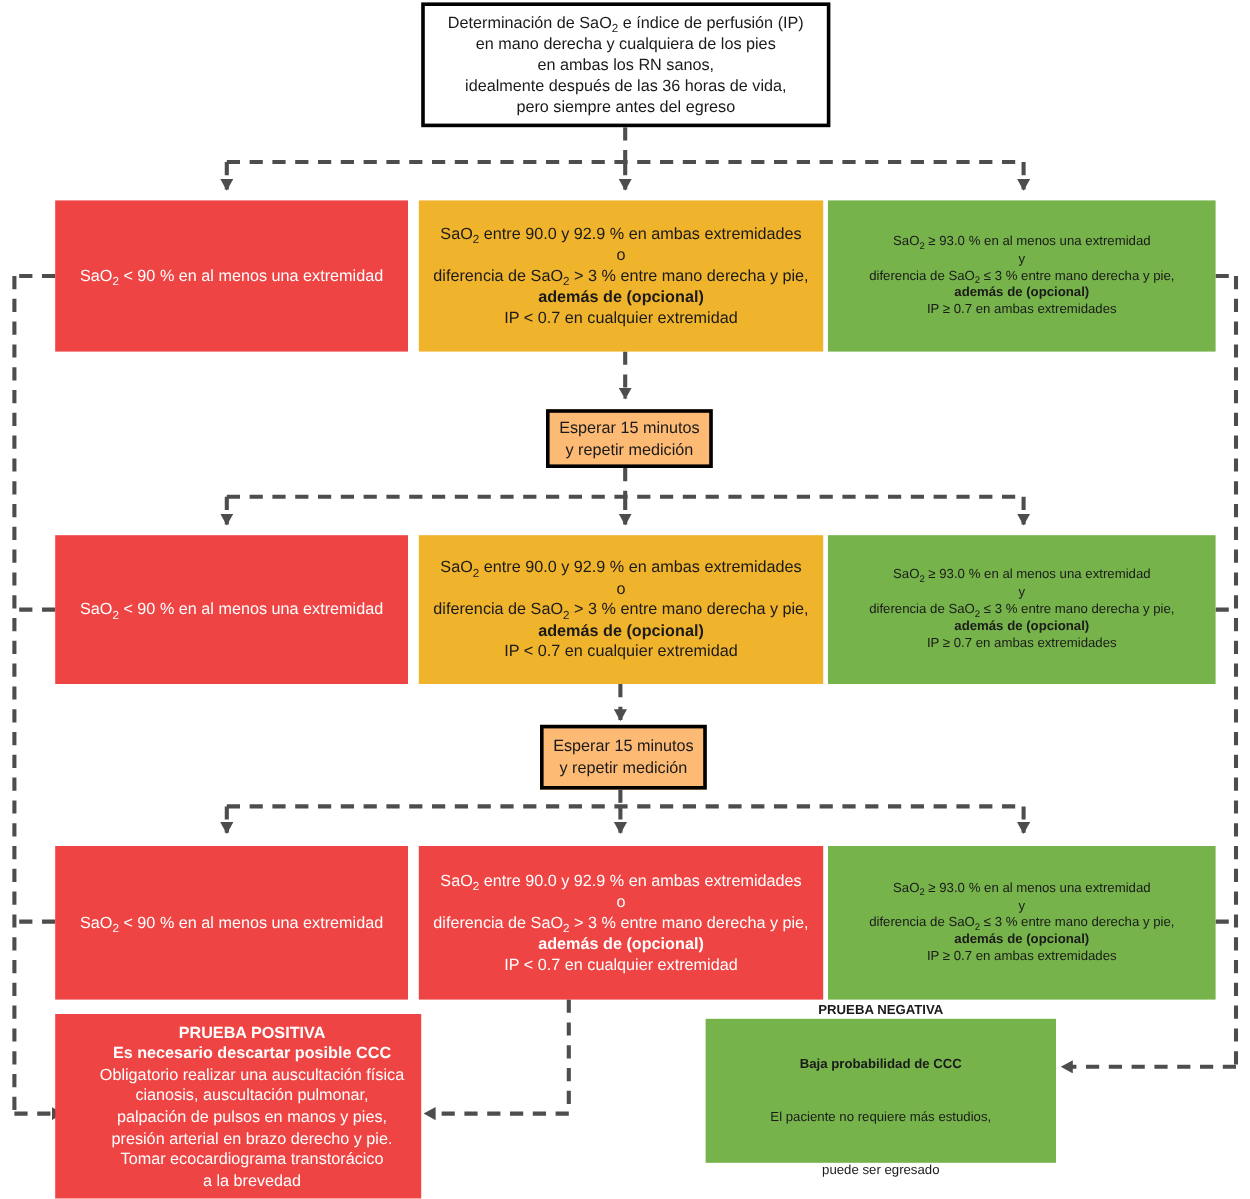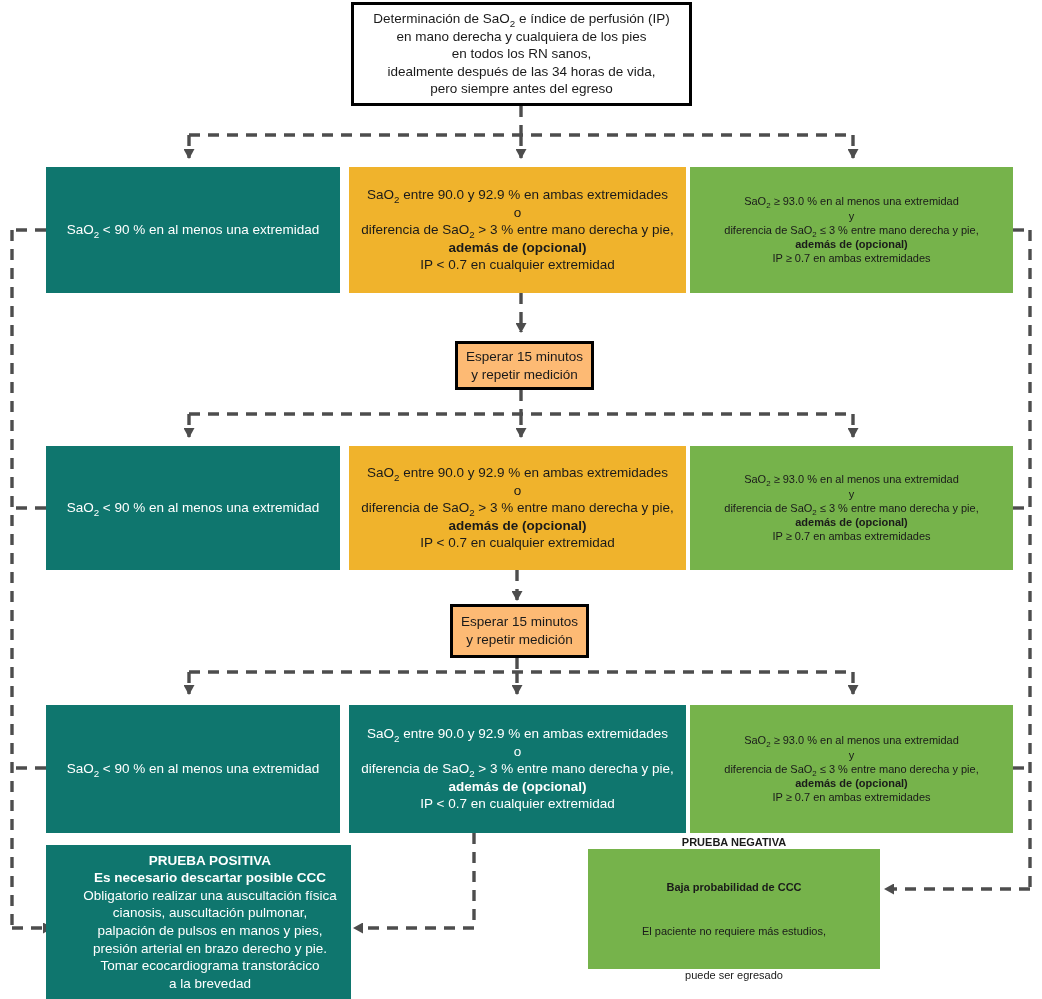--- a/index.html
+++ b/index.html
@@ -34,21 +34,21 @@
     color: #1a1a1a;
     font-size: 13.5px;
   }
   .wait-box {
     background: #fdba74;
     border: 3px solid #000000;
     color: #1a1a1a;
     font-size: 13.5px;
   }
   .red-box {
-    background: #0f766e;
+    background: #ef4444;
     color: #ffffff;
     font-size: 13.5px;
   }
   .yellow-box {
     background: #f0b32c;
     color: #1a1a1a;
     font-size: 13.5px;
   }
   .green-box {
     background: #76b34b;
@@ -124,22 +124,22 @@
       <path d="M1030,889 L893,889" marker-end="url(#arrowLeft)"></path>
 
       <path d="M474,833 L474,928"></path>
       <path d="M474,928 L362,928" marker-end="url(#arrowLeft)"></path>
     </g>
   </svg>
 
   <div class="box start-box" style="left:351px; top:2px; width:341px; height:104px;">
     <span class="ln"><span>Determinación de SaO<sub>2</sub> e índice de perfusión (IP)</span></span>
     <span class="ln">en mano derecha y cualquiera de los pies</span>
-    <span class="ln">en todos los RN sanos,</span>
-    <span class="ln">idealmente después de las 34 horas de vida,</span>
+    <span class="ln">en ambas los RN sanos,</span>
+    <span class="ln">idealmente después de las 36 horas de vida,</span>
     <span class="ln">pero siempre antes del egreso</span>
   </div>
 
   <div class="box red-box" style="left:46px; top:167px; width:294px; height:126px;">
     <span class="ln">SaO<sub>2</sub> &lt; 90 % en al menos una extremidad</span>
   </div>
 
   <div class="box yellow-box" style="left:349px; top:167px; width:337px; height:126px;">
     <span class="ln">SaO<sub>2</sub> entre 90.0 y 92.9 % en ambas extremidades</span>
     <span class="ln">o</span>

